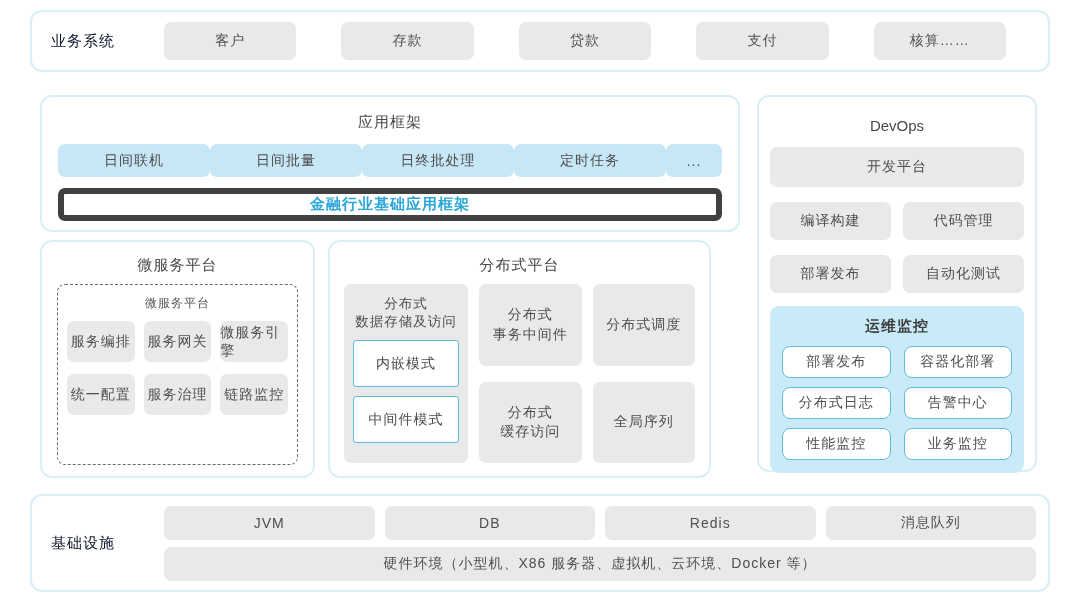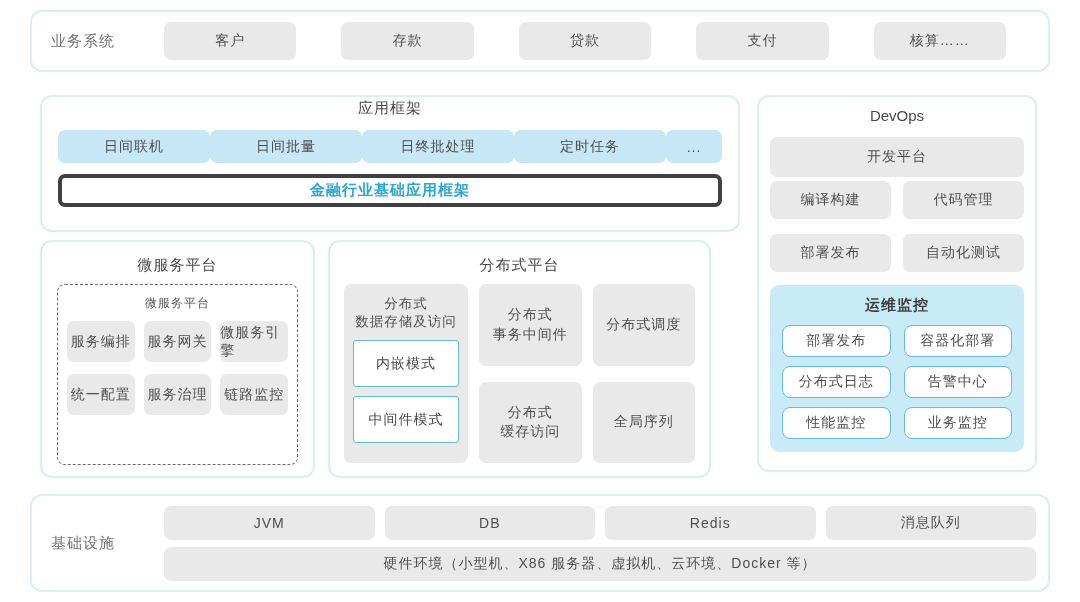--- a/index.html
+++ b/index.html
@@ -12,32 +12,32 @@
   .sec-title { text-align:center; font-size:15px; color:#484848; letter-spacing:1px; }
 
   .box { display:flex; align-items:center; justify-content:center;
          border-radius:7px; font-size:14px; color:#4f4f4f; letter-spacing:1px; }
   .gray  { background:#e9e9e9; }
   .blue  { background:#c7e6f6; }
   .wline { background:#fff; border:1px solid #62bcda; }
 
   
   .sec-business { left:30px; top:10px; width:1020px; height:62px; display:flex; align-items:center; }
-  .side-label { flex:0 0 132px; padding-left:19px; font-size:15px; color:#737373;
+  .side-label { flex:0 0 132px; padding-left:19px; font-size:15px; color:#0f172a;
                 font-weight:500; letter-spacing:1px; }
   .biz-items { flex:1; display:flex; gap:45px; padding-right:42px; }
   .biz-items .box { flex:1; height:38px; }
 
   
   .sec-appfw { left:40px; top:95px; width:700px; height:137px; }
-  .sec-appfw .sec-title { padding-top:2px; }
+  .sec-appfw .sec-title { padding-top:16px; }
   .fw-row { display:flex; gap:0; margin:12px 16px 0; height:33px; }
   .fw-row .box { flex:1; font-size:14px; }
   .fw-row .box.dots { flex:0 0 56px; }
-  .fw-base { margin:11px 16px 0; height:33px; border:4px solid #404040; border-radius:7px;
+  .fw-base { margin:11px 16px 0; height:33px; border:6px solid #404040; border-radius:7px;
              display:flex; align-items:center; justify-content:center;
              color:#2aa6d8; font-size:15px; font-weight:600; letter-spacing:1px; background:#fff; }
 
   
   .sec-micro { left:40px; top:240px; width:275px; height:238px; display:flex; flex-direction:column; }
   .sec-micro .sec-title { padding-top:14px; }
   .dashed { flex:1; margin:9px 15px 11px; border:1px dashed #6b6b6b; border-radius:8px; padding:8px 9px 8px; }
   .dashed-title { text-align:center; font-size:12px; color:#555; letter-spacing:1px; padding-top:2px; }
   .micro-grid { display:grid; grid-template-columns:1fr 1fr 1fr; gap:12px 9px; margin-top:9px; }
   .micro-grid .box { height:41px; }
@@ -49,23 +49,23 @@
   .dist-col1 { flex:0 0 124px; background:#e9e9e9; border-radius:7px; padding:11px 9px 9px; }
   .dist-col1 .col1-title { text-align:center; font-size:13.5px; color:#4f4f4f;
        white-space:pre-line; line-height:1.35; letter-spacing:1px; }
   .mode-box { margin-top:9px; height:47px; background:#fff; border:1px solid #62bcda; border-radius:3px;
        display:flex; align-items:center; justify-content:center; font-size:14px; letter-spacing:1px; }
   .dist-col { flex:1; display:flex; flex-direction:column; gap:16px; }
   .dist-col .box { flex:1; white-space:pre-line; text-align:center; line-height:1.4; }
 
   
   .sec-devops { left:757px; top:95px; width:280px; height:377px; }
-  .sec-devops .sec-title { padding-top:10px; letter-spacing:0; }
+  .sec-devops .sec-title { padding-top:20px; letter-spacing:0; }
   .devops-platform { margin:13px 11px 0; height:40px; }
-  .devops-grid { display:grid; grid-template-columns:1fr 1fr; gap:15px 12px; margin:4px 11px 0; }
+  .devops-grid { display:grid; grid-template-columns:1fr 1fr; gap:15px 12px; margin:15px 11px 0; }
   .devops-grid .box { height:38px; }
   .ops-box { margin:13px 11px; background:#c9ebf8; border-radius:9px; padding:11px 12px 13px; }
   .ops-title { text-align:center; font-size:15px; color:#3f3f3f; font-weight:700; letter-spacing:1px; }
   .ops-grid { display:grid; grid-template-columns:1fr 1fr; gap:9px 13px; margin-top:10px; }
   .ops-grid .box { height:32px; border-radius:8px; border-width:1.5px; }
 
   
   .sec-infra { left:30px; top:494px; width:1020px; height:98px; display:flex; align-items:center; }
   .infra-items { flex:1; padding-right:12px; }
   .infra-row { display:flex; gap:10px; height:34px; }

